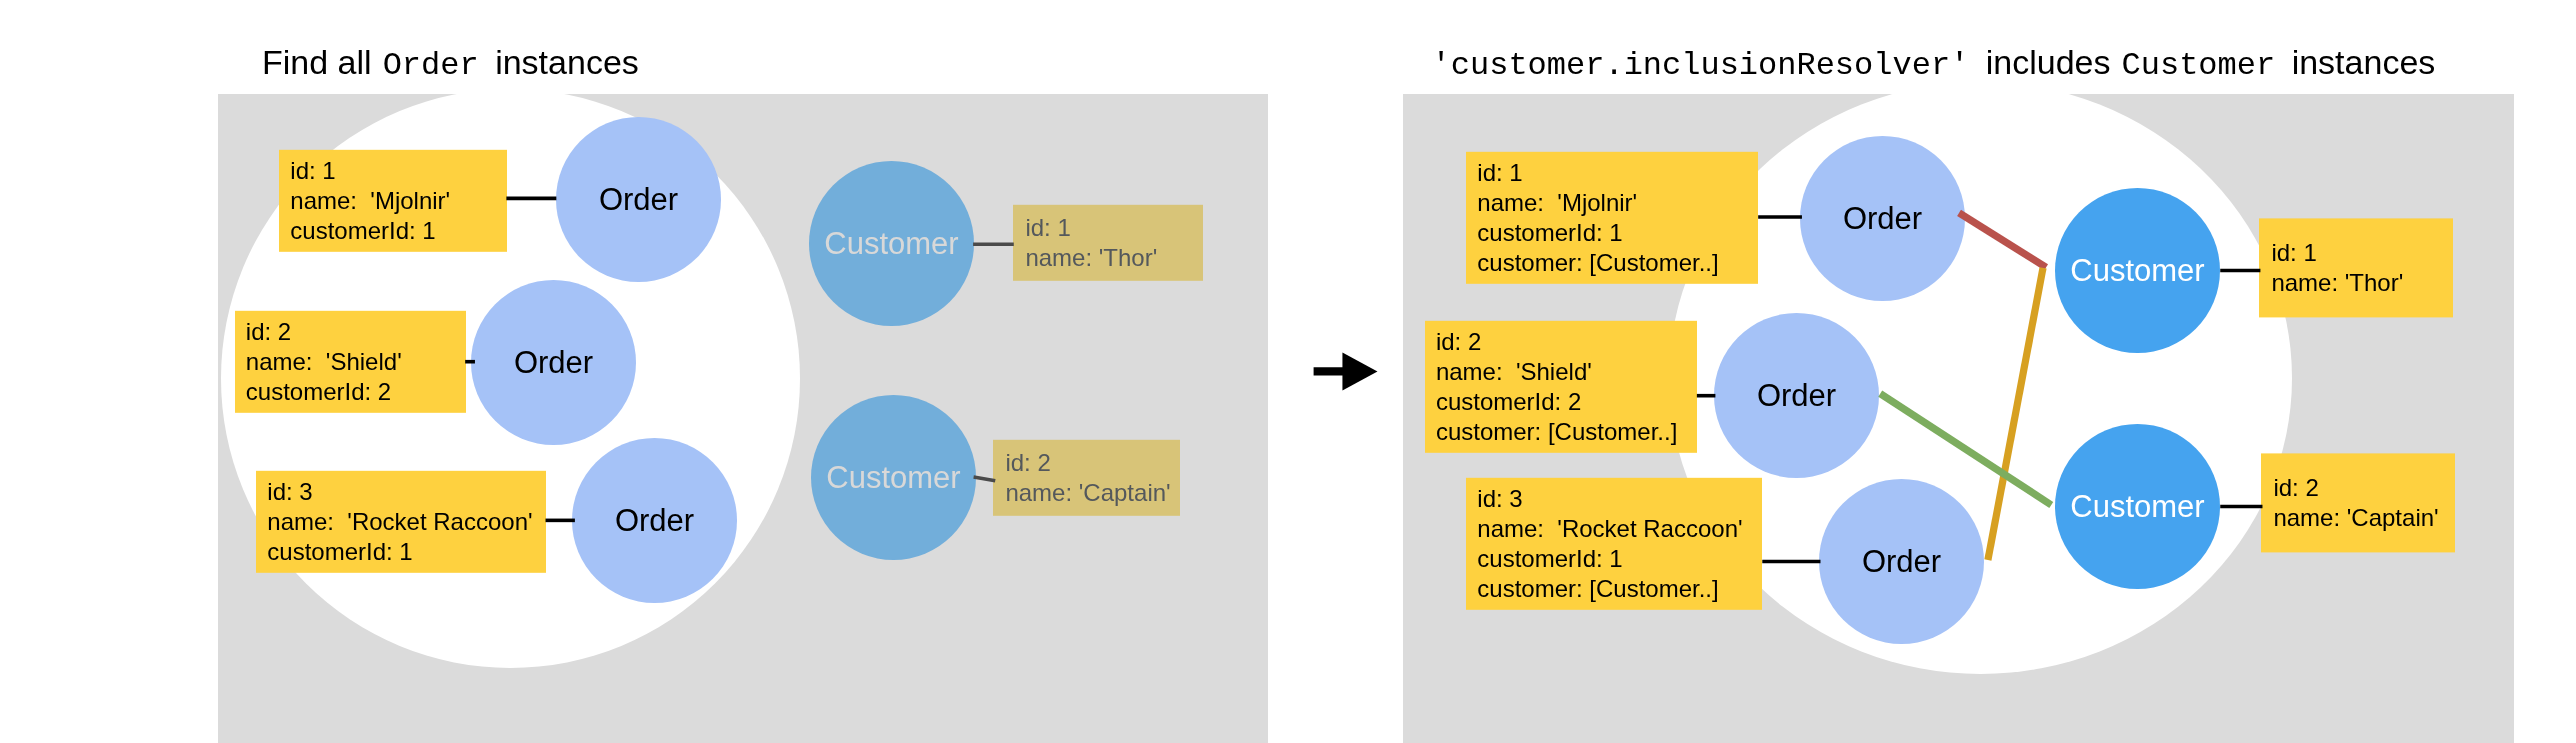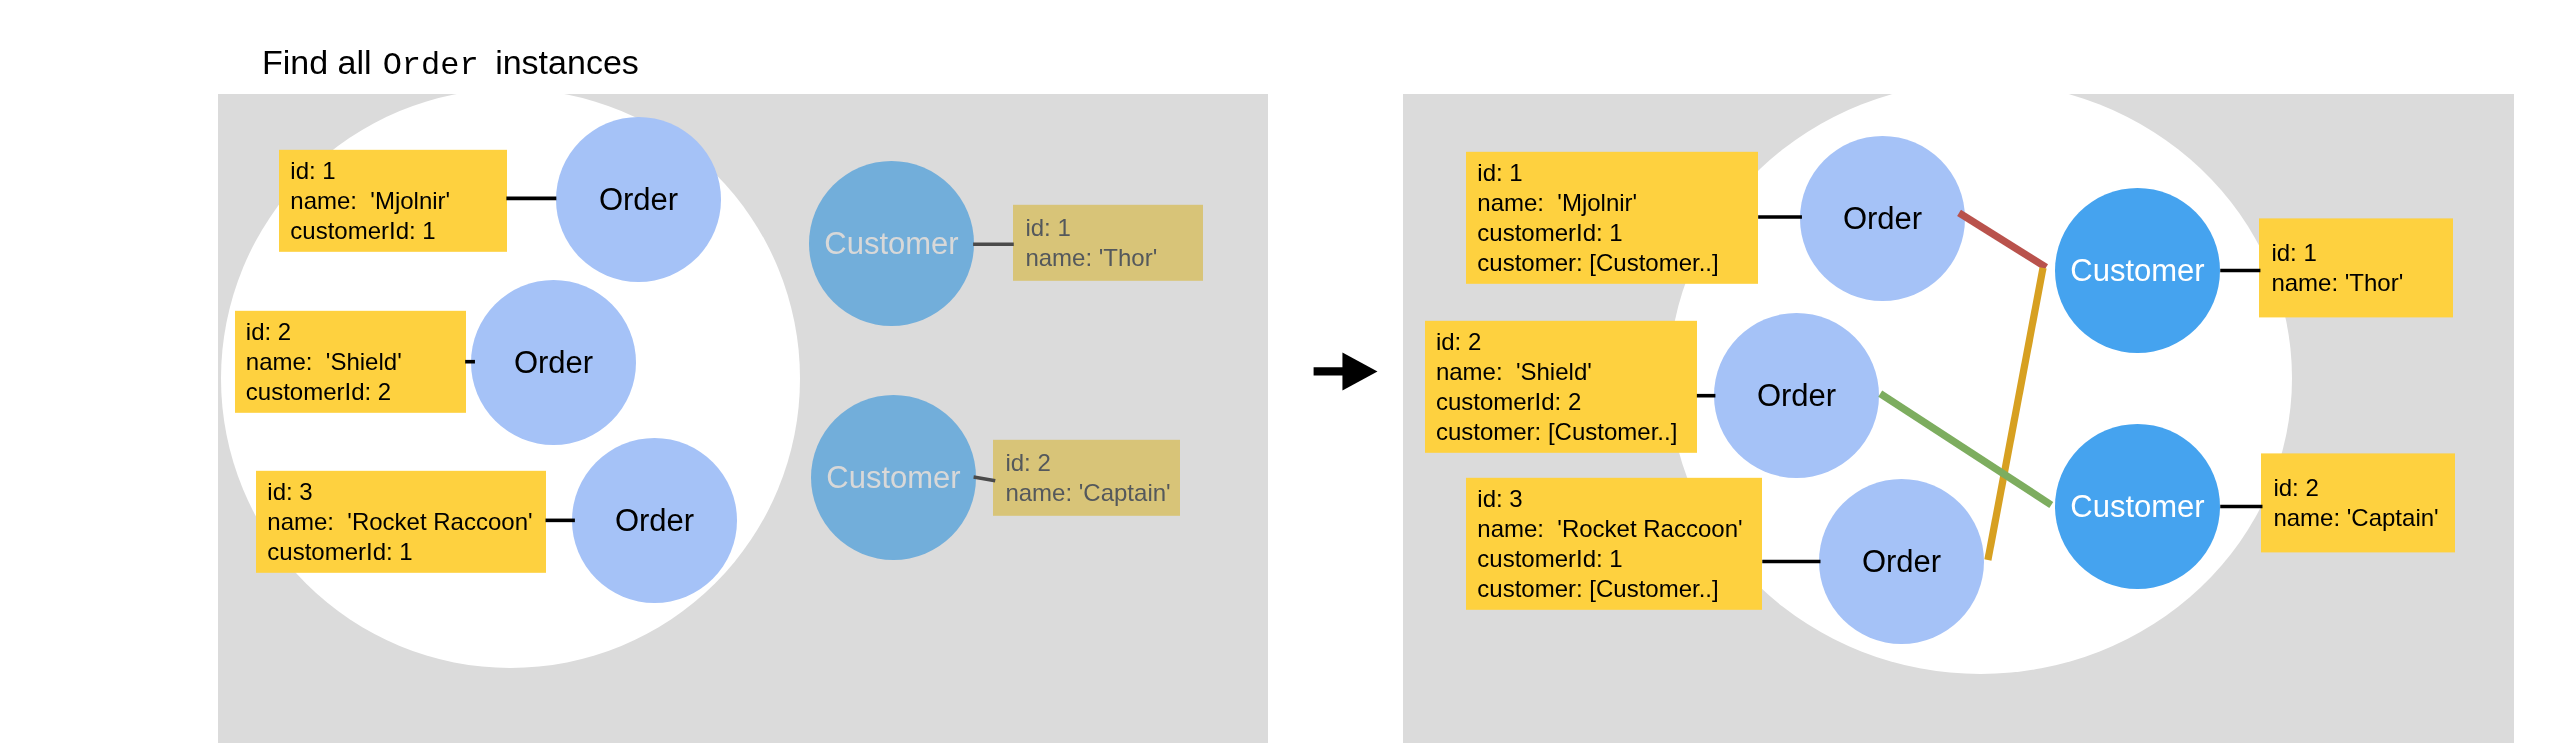--- a/index.html
+++ b/index.html
@@ -23,20 +23,21 @@
   .box-pad-lg{padding:19.6px 12.4px;}
   svg.overlay{position:absolute;left:0;top:0;width:2825px;height:744px;pointer-events:none;}
 </style>
 </head>
 <body>
 
 <div class="canvas">
 
   <div class="title" style="left:222px;"><span>Find all </span><span class="mono">Order</span><span> instances</span></div>
 
+  <div class="title" style="left:1390px;"><span class="mono">'customer.inclusionResolver'</span><span> includes </span><span class="mono">Customer</span><span> instances</span></div>
 
   <div class="panel panel-left">
     <div class="scope" style="left:2.6px;top:-5.2px;width:579px;height:579px;"></div>
 
     <div class="abox box-yellow" style="left:61px;top:107px;width:228px;">
       <div class="bline">id: 1</div>
       <div class="bline">name:  'Mjolnir'</div>
       <div class="bline">customerId: 1</div>
     </div>
     <div class="abox box-yellow" style="left:16.5px;top:268px;width:231px;">

